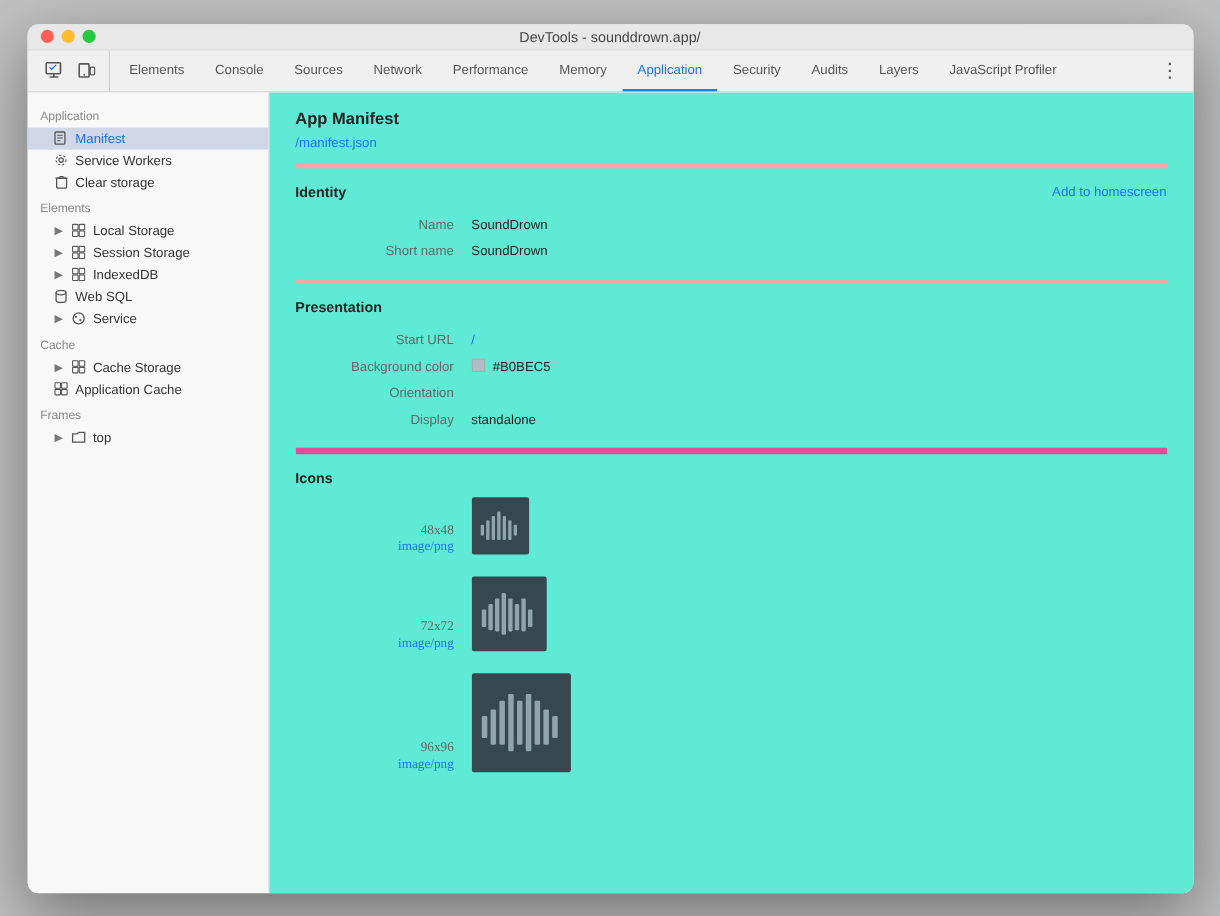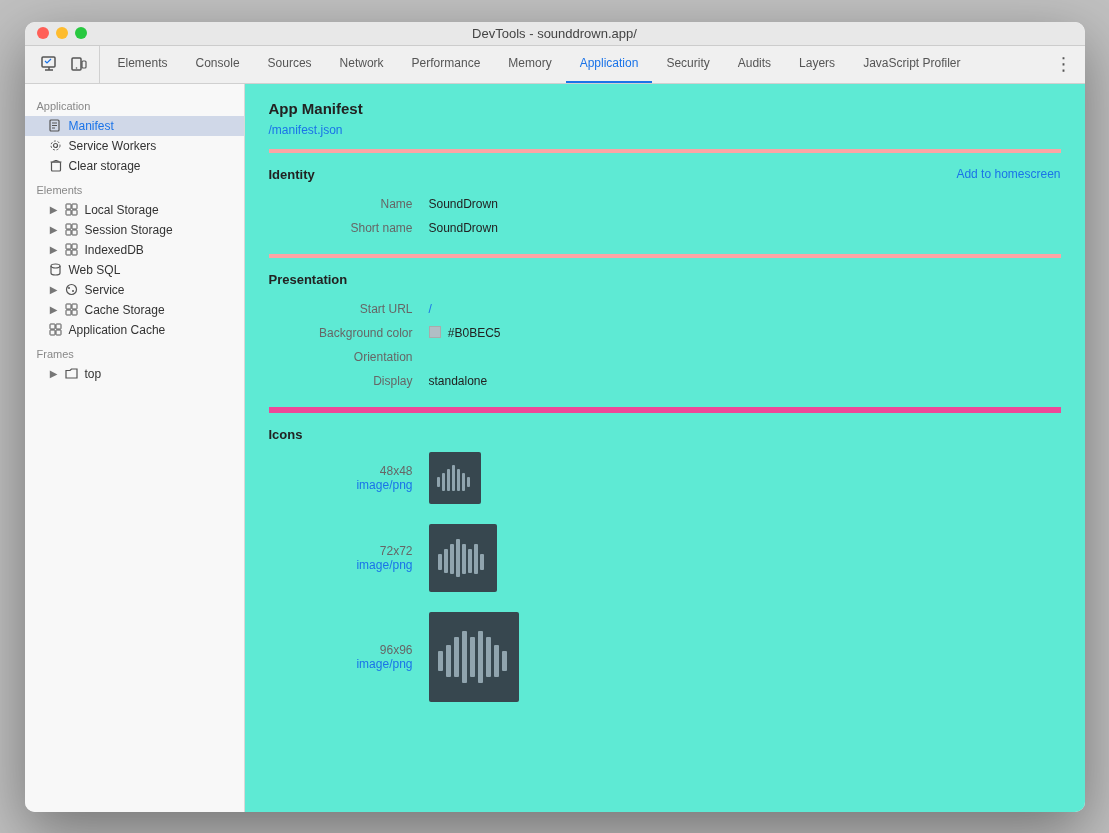--- a/index.html
+++ b/index.html
@@ -223,22 +223,23 @@
       vertical-align: middle;
       position: relative;
       top: -1px;
     }
     .icons-section {
       border-top: 6px solid #ec4899;
       padding: 14px 0;
     }
     .icon-item {
       display: flex;
-      align-items: center;
+      align-items: flex-end;
       margin-bottom: 20px;
+      font-family: Liberation Serif, serif;
     }
     .icon-meta {
       width: 160px;
       text-align: right;
       padding-right: 16px;
       color: #666;
       font-size: 12px;
     }
     .icon-meta .icon-size { display: block; }
     .icon-meta .icon-type { display: block; color: #1a73e8; }
@@ -389,20 +390,21 @@
         <span class="sidebar-icon">
           <svg width="13" height="13" viewBox="0 0 13 13" fill="none">
             <circle cx="6.5" cy="6.5" r="5" stroke="#555" stroke-width="1.2"></circle>
             <circle cx="4" cy="5" r="1" fill="#555"></circle>
             <circle cx="8" cy="8" r="1" fill="#555"></circle>
           </svg>
         </span>
         <span>Service</span>
       </div>
 
+      <div class="sidebar-section-label">Cache</div>
       <div class="sidebar-item indent1">
         <span class="sidebar-toggle">▶</span>
         <span class="sidebar-icon">
           <svg width="13" height="13" viewBox="0 0 13 13">
             <rect x="1" y="1" width="5" height="5" rx="0.5" fill="none" stroke="#555" stroke-width="1"></rect>
             <rect x="7" y="1" width="5" height="5" rx="0.5" fill="none" stroke="#555" stroke-width="1"></rect>
             <rect x="1" y="7" width="5" height="5" rx="0.5" fill="none" stroke="#555" stroke-width="1"></rect>
             <rect x="7" y="7" width="5" height="5" rx="0.5" fill="none" stroke="#555" stroke-width="1"></rect>
           </svg>
         </span>

